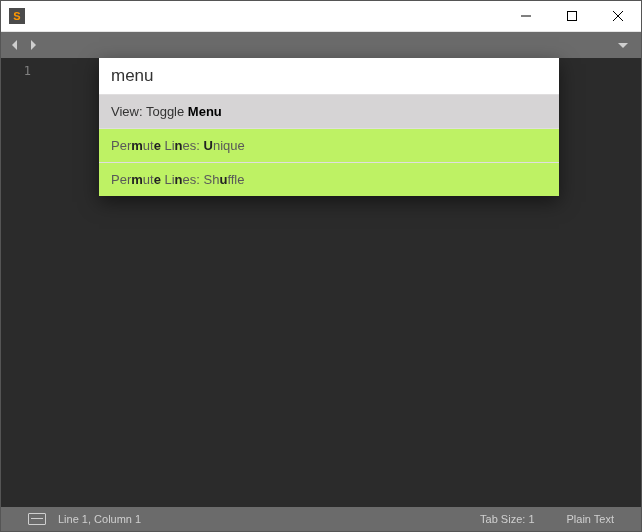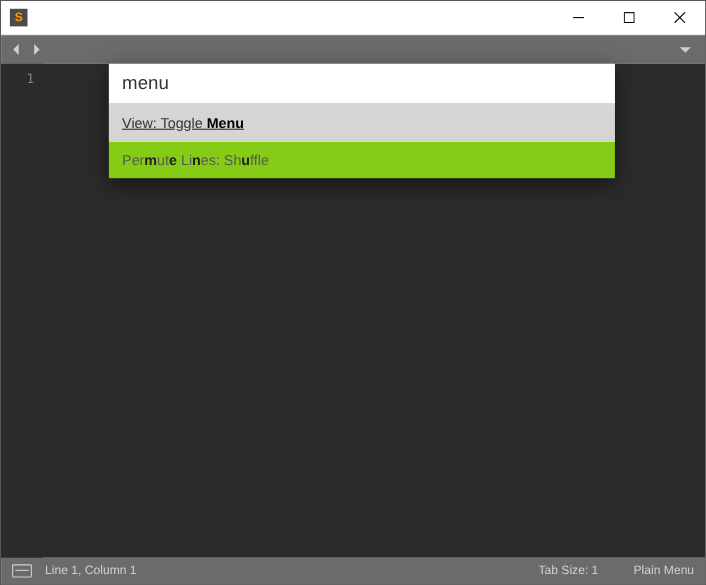--- a/index.html
+++ b/index.html
@@ -21,31 +21,31 @@
   .tabstrip .flex { flex:1; }
   .nav-arrow.down { margin-left:auto; margin-right:4px; }
 
   
   .editor-wrap { position:relative; height: calc(100% - 31px - 26px - 24px); background:#2b2b2b; display:flex; }
   .gutter { width:38px; background:#2b2b2b; text-align:right; padding:6px 8px 0 0; }
   .gutter .ln { font-family: Consolas, monospace; font-size:12px; color:#808080; }
   .editor { flex:1; }
 
   
-  .palette { position:absolute; top:0; left:98px; width:460px; background:#84cc16; box-shadow: 0 6px 18px rgba(0,0,0,0.5); }
+  .palette { position:absolute; top:0; left:98px; width:460px; background:#bef264; box-shadow: 0 6px 18px rgba(0,0,0,0.5); }
   .palette-input { background:#fff; padding:8px 12px; }
   .palette-input .inp { font-size:17px; color:#333; outline:none; border:none; width:100%; background:transparent; }
   .palette-list { }
   .palette-item { padding:9px 12px; font-size:13px; color:#595959; border-top:1px solid #e0dedf; cursor:default; }
-  .palette-item.selected { background:#d6d4d5; color:#333;text-decoration:underline; }
+  .palette-item.selected { background:#d6d4d5; color:#333; }
   .palette-item b { color:#222; font-weight:bold; }
   .palette-item.selected b { color:#000; }
 
   
-  .statusbar { height:24px; background:#6b6b6b; display:flex; align-items:center; padding:0 10px; color:#d0d0d0; font-size:11px; }
+  .statusbar { height:24px; background:#6b6b6b; display:flex; align-items:center; padding:0 27px; color:#d0d0d0; font-size:11px; }
   .status-icon { width:18px; height:12px; border:1px solid #cfcfcf; border-radius:1px; margin-right:12px; position:relative; }
   .status-icon::after { content:""; position:absolute; left:2px; right:2px; top:4px; height:1px; background:#cfcfcf; }
   .statusbar .flex { flex:1; }
   .status-seg { margin-left:32px; }
 </style>
 </head>
 <body>
 
 <div class="titlebar">
   <div class="app-icon">
@@ -94,24 +94,25 @@
     <div class="ln">1</div>
   </div>
   <div class="editor"></div>
 
   <div class="palette">
     <div class="palette-input">
       <input class="inp" type="text" value="menu" style="">
     </div>
     <div class="palette-list">
       <div class="palette-item selected">View: Toggle <b>Menu</b></div>
+      <div class="palette-item">Per<b>m</b>ut<b>e</b> Li<b>n</b>es: <b>U</b>nique</div>
       <div class="palette-item">Per<b>m</b>ut<b>e</b> Li<b>n</b>es: Sh<b>u</b>ffle</div>
     </div>
   </div>
 </div>
 
 <div class="statusbar">
   <div class="status-icon"></div>
   <div>Line 1, Column 1</div>
   <div class="flex"></div>
   <div class="status-seg">Tab Size: 1</div>
-  <div class="status-seg">Plain Menu</div>
+  <div class="status-seg">Plain Text</div>
 </div>
 
 </body></html>

